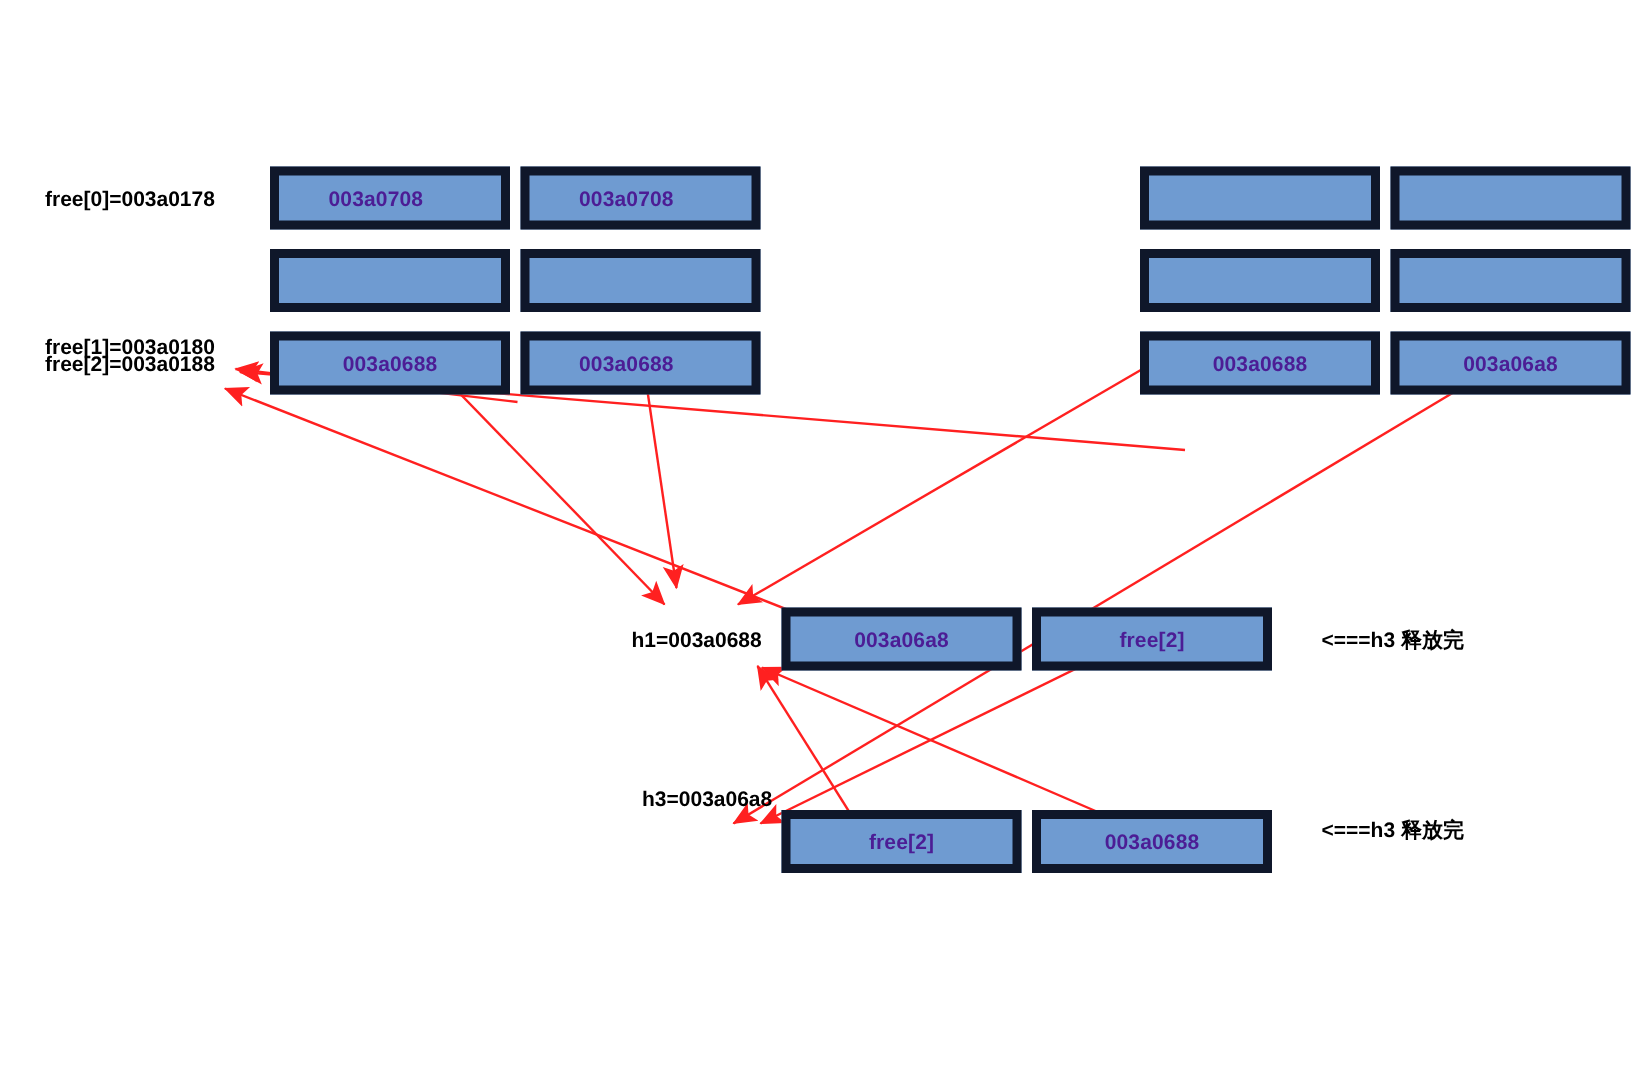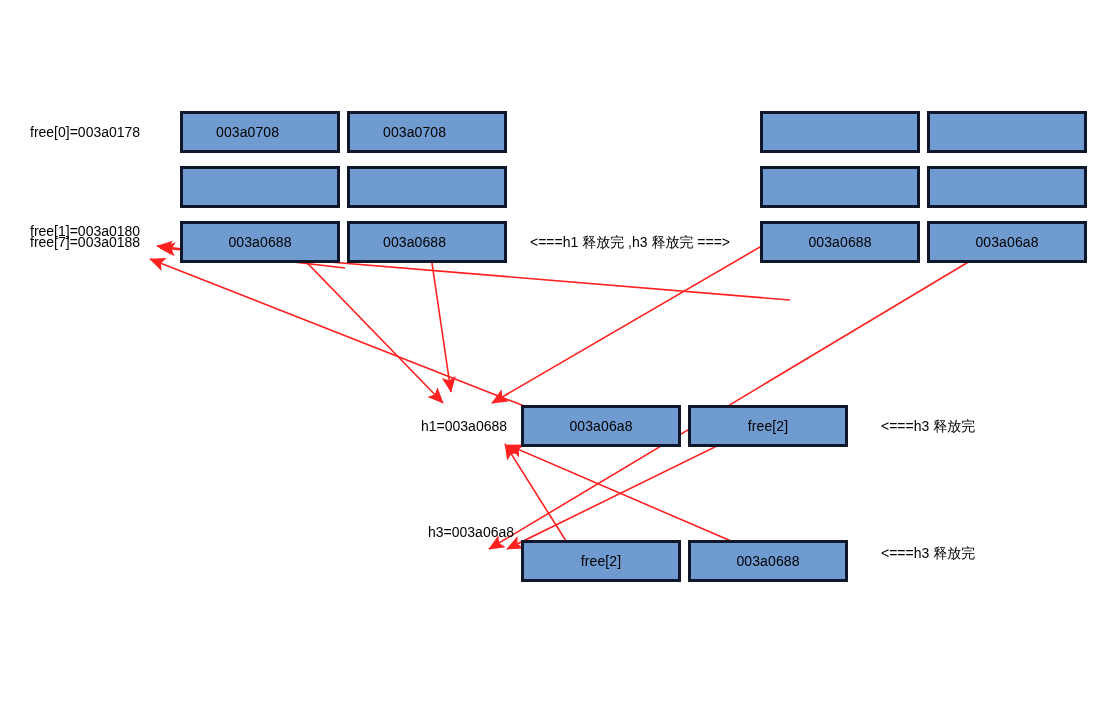--- a/index.html
+++ b/index.html
@@ -11,38 +11,39 @@
   body {
     font-family: "Liberation Sans", "DejaVu Sans", sans-serif;
     color: #000000;
   }
   #canvas {
     position: relative;
     width: 1098px;
     height: 711px;
     background: #ffffff;
     overflow: hidden;
+    font-weight: bold;
   }
   #arrow-layer {
     position: absolute;
     left: 0;
     top: 0;
     width: 1098px;
     height: 711px;
     pointer-events: none;
   }
   .box {
     position: absolute;
     box-sizing: border-box;
     background: #6f9bd1;
-    border: 3px solid #0f172a;
+    border: 6px solid #0f172a;
     display: flex;
     align-items: center;
     font-size: 14px;
-    color: #000000;
+    color: #4c1d95;
     letter-spacing: 0.1px;
   }
   .box .box-label {
     padding-left: 33px;
     white-space: nowrap;
   }
   .box.label-center .box-label {
     padding-left: 0;
     width: 100%;
     text-align: center;
@@ -88,21 +89,21 @@
 
     <line x1="975" y1="258" x2="489" y2="549" stroke="#ff2020" stroke-width="1.6" marker-end="url(#ah)"></line>
 
     <line x1="784" y1="413" x2="507" y2="549" stroke="#ff2020" stroke-width="1.6" marker-end="url(#ah)"></line>
 
     <line x1="583" y1="568" x2="505" y2="444" stroke="#ff2020" stroke-width="1.6" marker-end="url(#ah)"></line>
   </svg>
 
   <div class="row-label" style="left:30px; top:124px;">free[0]=003a0178</div>
   <div class="row-label" style="left:30px; top:179px;margin-top:44px;">free[1]=003a0180</div>
-  <div class="row-label" style="left:30px; top:234px;">free[7]=003a0188</div>
+  <div class="row-label" style="left:30px; top:234px;">free[2]=003a0188</div>
   <div class="row-label" style="left:421px; top:418px;">h1=003a0688</div>
   <div class="row-label" style="left:428px; top:524px;">h3=003a06a8</div>
 
   <div class="box" style="left:180px; top:111px; width:160px; height:42px;">
     <span class="box-label">003a0708</span>
   </div>
   <div class="box" style="left:347px; top:111px; width:160px; height:42px;">
     <span class="box-label">003a0708</span>
   </div>
 
@@ -148,17 +149,16 @@
     <span class="box-label">free[2]</span>
   </div>
 
   <div class="box label-center" style="left:521px; top:540px; width:160px; height:42px;">
     <span class="box-label">free[2]</span>
   </div>
   <div class="box label-center" style="left:688px; top:540px; width:160px; height:42px;">
     <span class="box-label">003a0688</span>
   </div>
 
-  <div class="note" style="left:530px; top:234px;">&lt;===h1 释放完 ,h3 释放完 ===&gt;</div>
   <div class="note" style="left:881px; top:418px;">&lt;===h3 释放完</div>
   <div class="note" style="left:881px; top:545px;">&lt;===h3 释放完</div>
 
 </div>
 
 </body></html>

